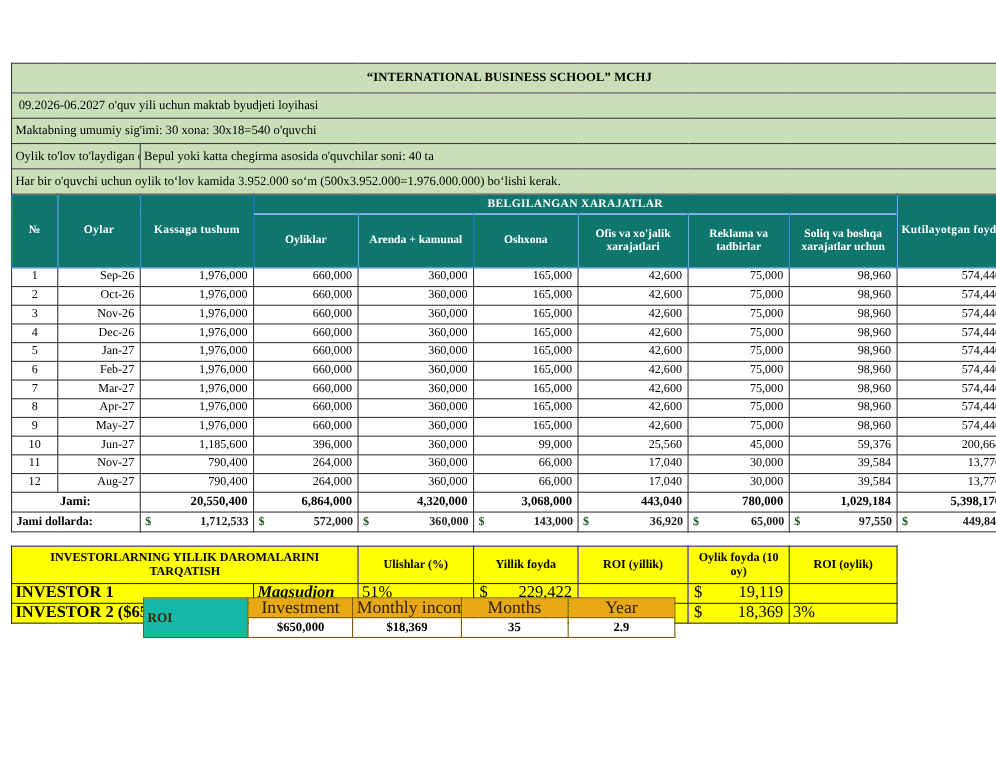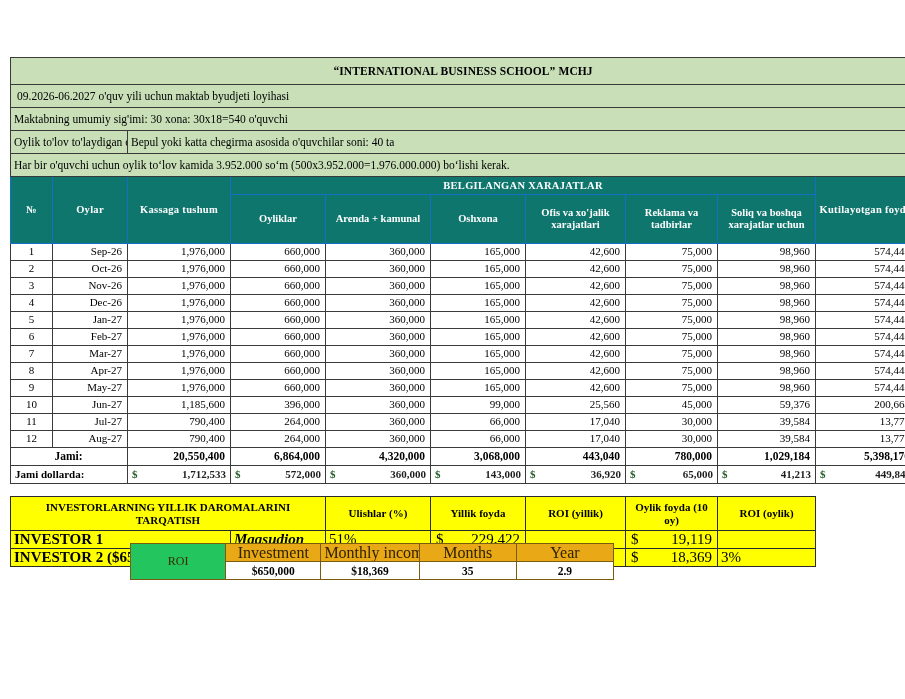--- a/index.html
+++ b/index.html
@@ -153,23 +153,23 @@
   
   .roi-wrap {
     position: absolute;
     left: 130px;
     top: 543px;
     width: 484px;
   }
   .roi-wrap table { width: 484px; }
   .roi-wrap td { border: 1px solid #7a5c10; }
   .roi-label {
-    background: #22c55e;
-    text-align: center;
-    font-weight: normal;
+    background: #14b8a6;
+    text-align: left;
+    font-weight: bold;
     font-size: 12px;
     color: #3a2a00;
   }
   .roi-hdr {
     background: #e9a816;
     text-align: center;
     font-size: 16px;
     height: 16px;
     color: #2e2200;
   }
@@ -351,21 +351,21 @@
           <td>396,000</td>
           <td>360,000</td>
           <td>99,000</td>
           <td>25,560</td>
           <td>45,000</td>
           <td>59,376</td>
           <td>200,664</td>
         </tr>
         <tr class="data">
           <td class="num-idx">11</td>
-          <td>Jul-27</td>
+          <td>Nov-27</td>
           <td>790,400</td>
           <td>264,000</td>
           <td>360,000</td>
           <td>66,000</td>
           <td>17,040</td>
           <td>30,000</td>
           <td>39,584</td>
           <td>13,776</td>
         </tr>
         <tr class="data">
@@ -428,21 +428,21 @@
           </td>
       <td>
             <span class="cur">
               <span class="sym">$</span>
               <span class="val">65,000</span>
             </span>
           </td>
       <td>
             <span class="cur">
               <span class="sym">$</span>
-              <span class="val">41,213</span>
+              <span class="val">97,550</span>
             </span>
           </td>
       <td>
             <span class="cur">
               <span class="sym">$</span>
               <span class="val">449,848</span>
             </span>
           </td>
     </tr>
 

